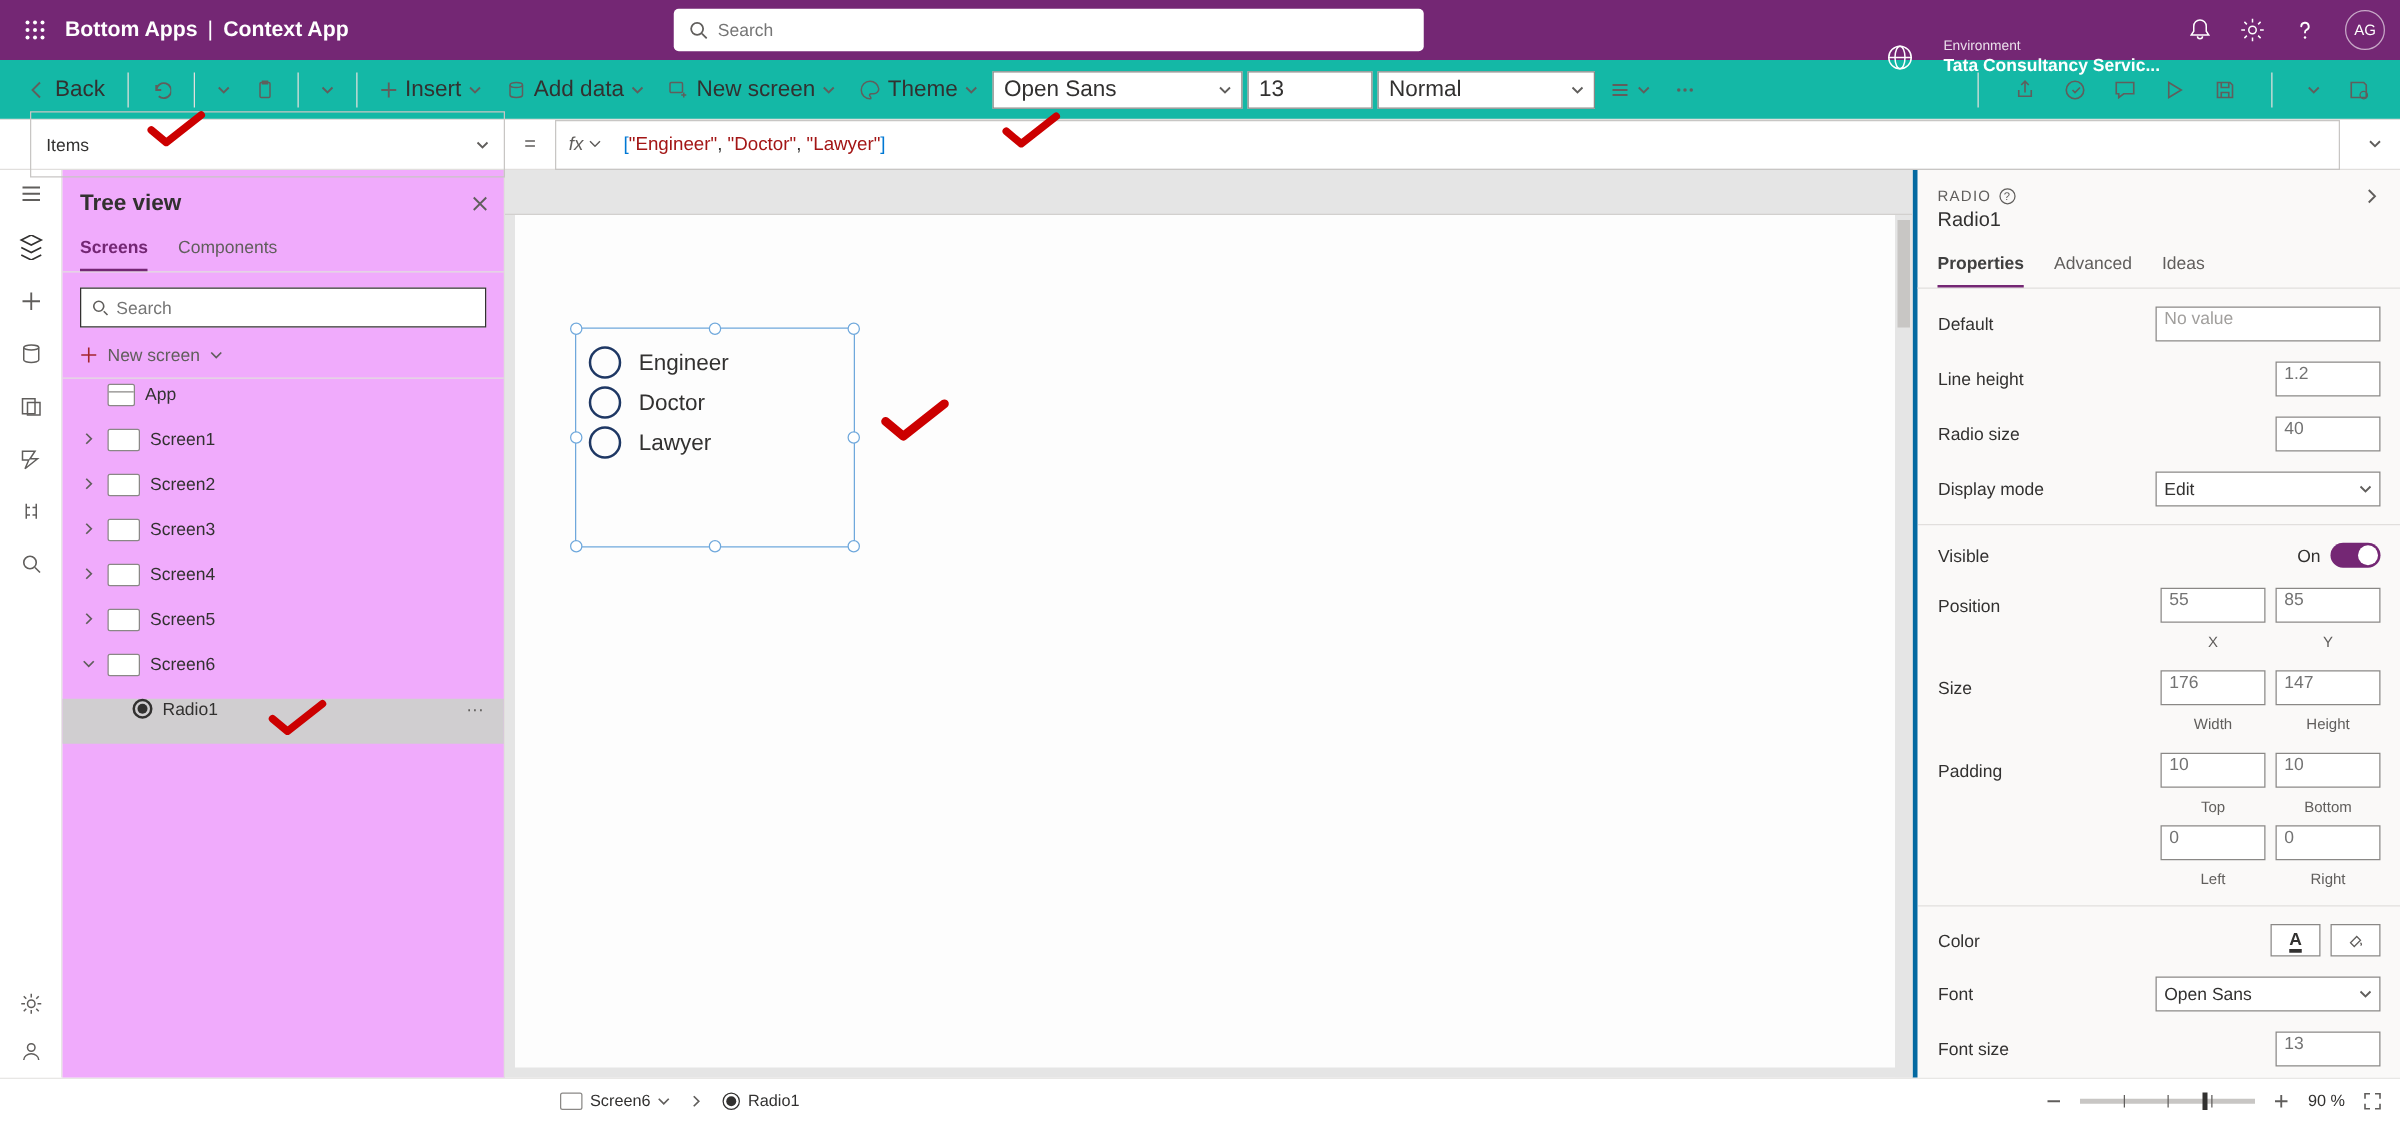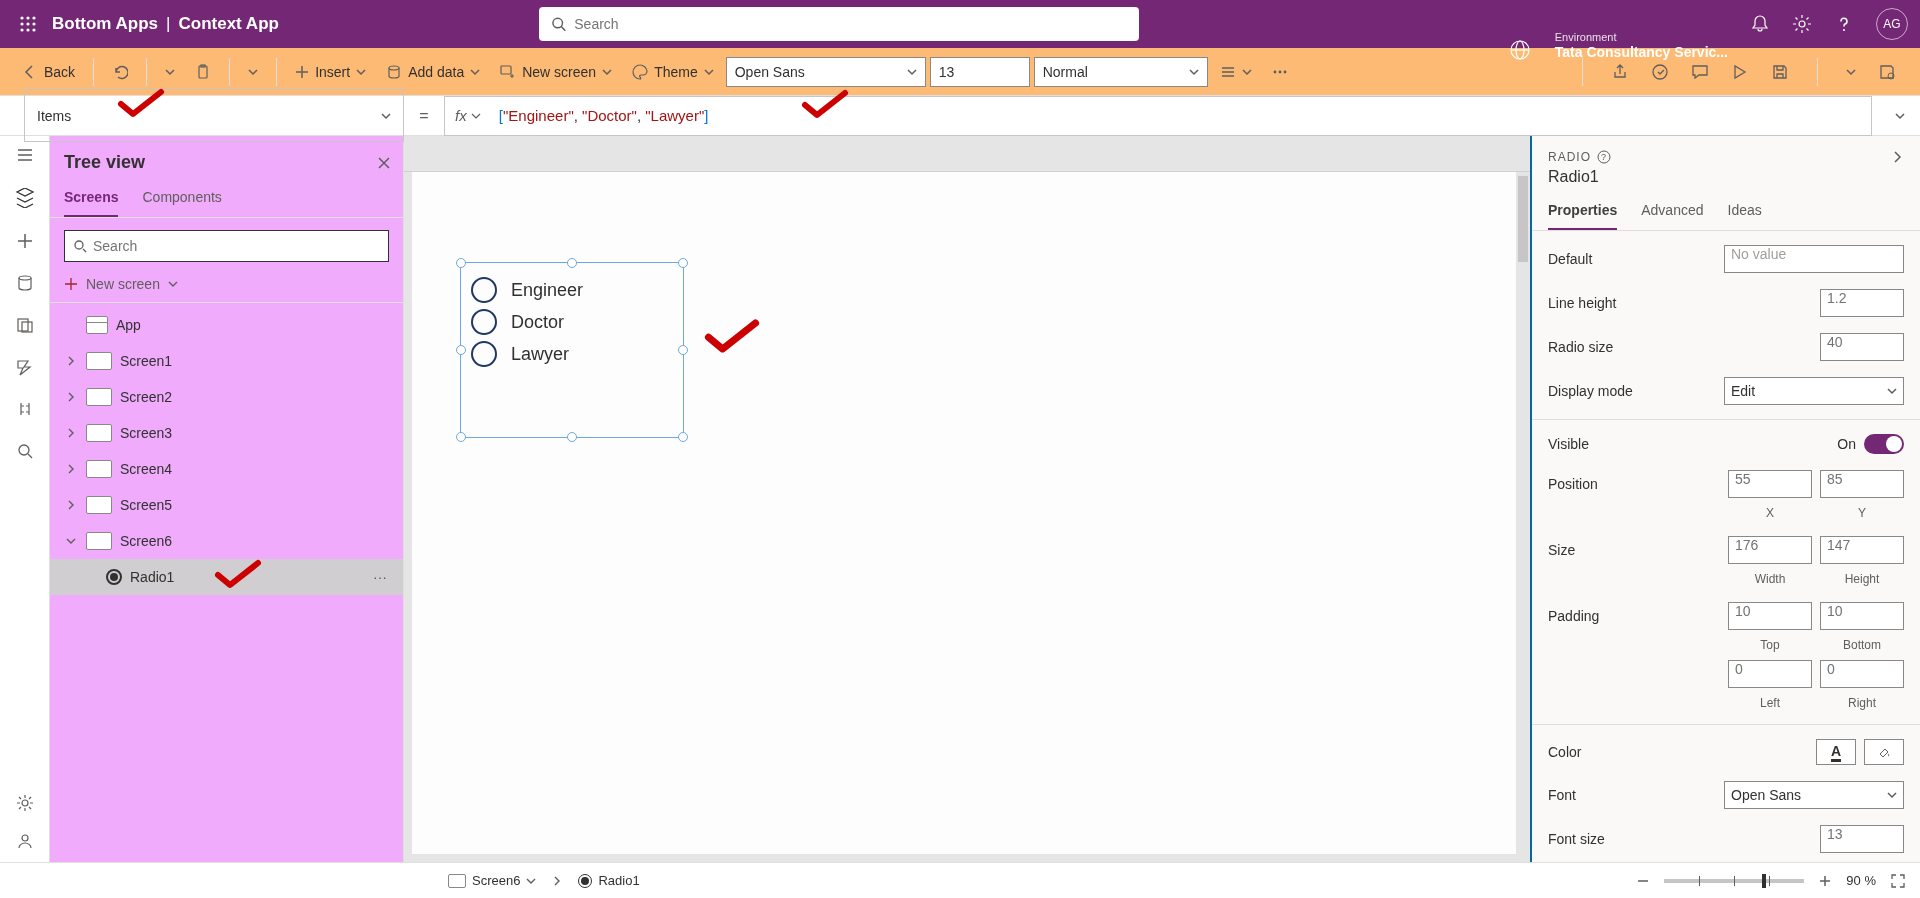--- a/index.html
+++ b/index.html
@@ -8,28 +8,28 @@
   
   .header { height: 48px; background: #742774; color: #fff; display: flex; align-items: center; padding: 0 12px; }
   .waffle { width: 32px; display: flex; justify-content: center; }
   .brand { font-weight: 600; font-size: 17px; margin-left: 8px; }
   .brand .sep { margin: 0 8px; font-weight: 400; }
   .search-wrap { margin-left: 260px; width: 600px; }
   .search-box { height: 34px; background: #fff; border-radius: 4px; display: flex; align-items: center; padding: 0 12px; color: #605e5c; }
   .search-box svg { margin-right: 8px; }
   .search-box input { border: none; outline: none; width: 100%; font-size: 14px; }
   .header-right { margin-left: auto; display: flex; align-items: center; gap: 22px; }
-  .env-block { display: flex; align-items: flex-end; gap: 24px; margin-top: 44px; }
+  .env-block { display: flex; align-items: center; gap: 24px; margin-top: 44px; }
   .env-text { font-size: 11px; line-height: 1.2; }
   .env-label { opacity: .85; }
   .env-name { font-size: 14px; font-weight: 600; }
   .avatar { width: 32px; height: 32px; border: 1px solid rgba(255,255,255,.6); border-radius: 50%; display: flex; align-items: center; justify-content: center; font-size: 12px; }
 
   
-  .cmdbar { height: 48px; border-bottom: 1px solid #e1dfdd; display: flex; align-items: center; padding: 0 14px; gap: 4px; font-size: 14px; background: #fdba74; }
+  .cmdbar { height: 48px; border-bottom: 1px solid #e1dfdd; display: flex; align-items: center; padding: 0 14px; gap: 4px; font-size: 18px; background: #14b8a6; }
   .cmd-btn { display: flex; align-items: center; gap: 6px; padding: 4px 8px; border-radius: 2px; color: #323130; }
   .cmd-btn svg { color: #605e5c; }
   .vsep { width: 1px; height: 28px; background: #e1dfdd; margin: 0 6px; }
   .font-select, .fsize, .fweight { border: 1px solid #8a8886; height: 30px; padding: 0 8px; display: flex; align-items: center; justify-content: space-between; background: #fff; }
   .font-select { width: 200px; }
   .fsize { width: 100px; }
   .fweight { width: 174px; }
   .cmd-spacer { flex: 1; }
   .cmd-right { display: flex; align-items: center; gap: 22px; margin-right: 10px; }
 
@@ -53,21 +53,21 @@
   .treepanel { width: 354px; background: #f0abfc; border-right: 1px solid #e1dfdd; display: flex; flex-direction: column; }
   .tp-head { display: flex; align-items: center; justify-content: space-between; padding: 16px 12px 10px 14px; }
   .tp-head h3 { font-size: 18px; font-weight: 600; }
   .tp-tabs { display: flex; gap: 24px; padding: 0 14px; border-bottom: 1px solid #e1dfdd; }
   .tp-tab { padding: 6px 0 10px; font-size: 14px; color: #605e5c; border-bottom: 2px solid transparent; }
   .tp-tab.active { color: #742774; border-bottom-color: #742774; font-weight: 600; }
   .tp-search { margin: 12px 14px 8px; border: 1px solid #323130; height: 32px; display: flex; align-items: center; padding: 0 8px; background: #fff; }
   .tp-search input { border: none; outline: none; flex: 1; margin-left: 6px; font-size: 14px; }
   .tp-new { display: flex; align-items: center; gap: 8px; padding: 6px 14px 10px; font-size: 14px; color: #605e5c; border-bottom: 1px solid #e1dfdd; }
   .tree { padding: 4px 0; font-size: 14px; }
-  .tree-row { display: flex; align-items: center; height: 36px; padding-left: 16px; gap: 8px; }
+  .tree-row { display: flex; align-items: flex-start; height: 36px; padding-left: 16px; gap: 8px; }
   .tree-row.indent1 { padding-left: 36px; }
   .tree-row.sel { background: #d0ced0; }
   .tree-row .more { margin-left: auto; margin-right: 16px; color: #605e5c; }
   .chev { width: 12px; color: #605e5c; }
   .scr-icon { width: 26px; height: 18px; border: 1px solid #8a8886; border-radius: 2px; background: #fff; }
   .radio-icon { width: 16px; height: 16px; border: 2px solid #323130; border-radius: 50%; position: relative; }
   .radio-icon.filled::after { content: ''; position: absolute; inset: 2px; background: #323130; border-radius: 50%; }
   .app-icon { width: 22px; height: 18px; border: 1px solid #8a8886; border-radius: 2px; background: #fff; position: relative; }
   .app-icon::before { content:''; position:absolute; left:0; right:0; top:0; height:5px; border-bottom:1px solid #8a8886; }
 
@@ -85,21 +85,21 @@
   .sel-h-w { left: -5px; top: calc(50% - 5px); }
   .sel-h-ne { top: -5px; right: -5px; }
   .sel-h-nw { top: -5px; left: -5px; }
   .sel-h-se { bottom: -5px; right: -5px; }
   .sel-h-sw { bottom: -5px; left: -5px; }
   .radio-group { position: absolute; inset: 14px 10px; display: flex; flex-direction: column; gap: 6px; }
   .radio-opt { display: flex; align-items: center; gap: 14px; font-size: 18px; color: #323130; }
   .radio-opt .circle { width: 26px; height: 26px; border: 2px solid #1f3864; border-radius: 50%; }
 
   
-  .props { width: 390px; border-left: 2px solid #0369a1; background: #faf9f8; display: flex; flex-direction: column; }
+  .props { width: 390px; border-left: 4px solid #0369a1; background: #faf9f8; display: flex; flex-direction: column; }
   .props-head { padding: 14px 16px 4px; display: flex; align-items: center; justify-content: space-between; font-size: 12px; color: #605e5c; }
   .props-head .ctrl-type { display: flex; align-items: center; gap: 6px; letter-spacing: 1px; }
   .props-name { padding: 0 16px 10px; font-size: 16px; color: #323130; }
   .props-tabs { display: flex; gap: 24px; padding: 0 16px; border-bottom: 1px solid #e1dfdd; }
   .props-tab { padding: 6px 0 10px; font-size: 14px; color: #605e5c; border-bottom: 2px solid transparent; }
   .props-tab.active { color: #404040; font-weight: 600; border-bottom-color: #742774; }
   .prop-list { padding: 6px 16px; overflow-y: auto; }
   .prop-row { display: flex; align-items: center; padding: 8px 0; font-size: 14px; color: #323130; }
   .prop-row .label { flex: 1; }
   .prop-input { border: 1px solid #8a8886; height: 28px; padding: 0 6px; background: #fff; font-size: 14px; color: #737373; }

